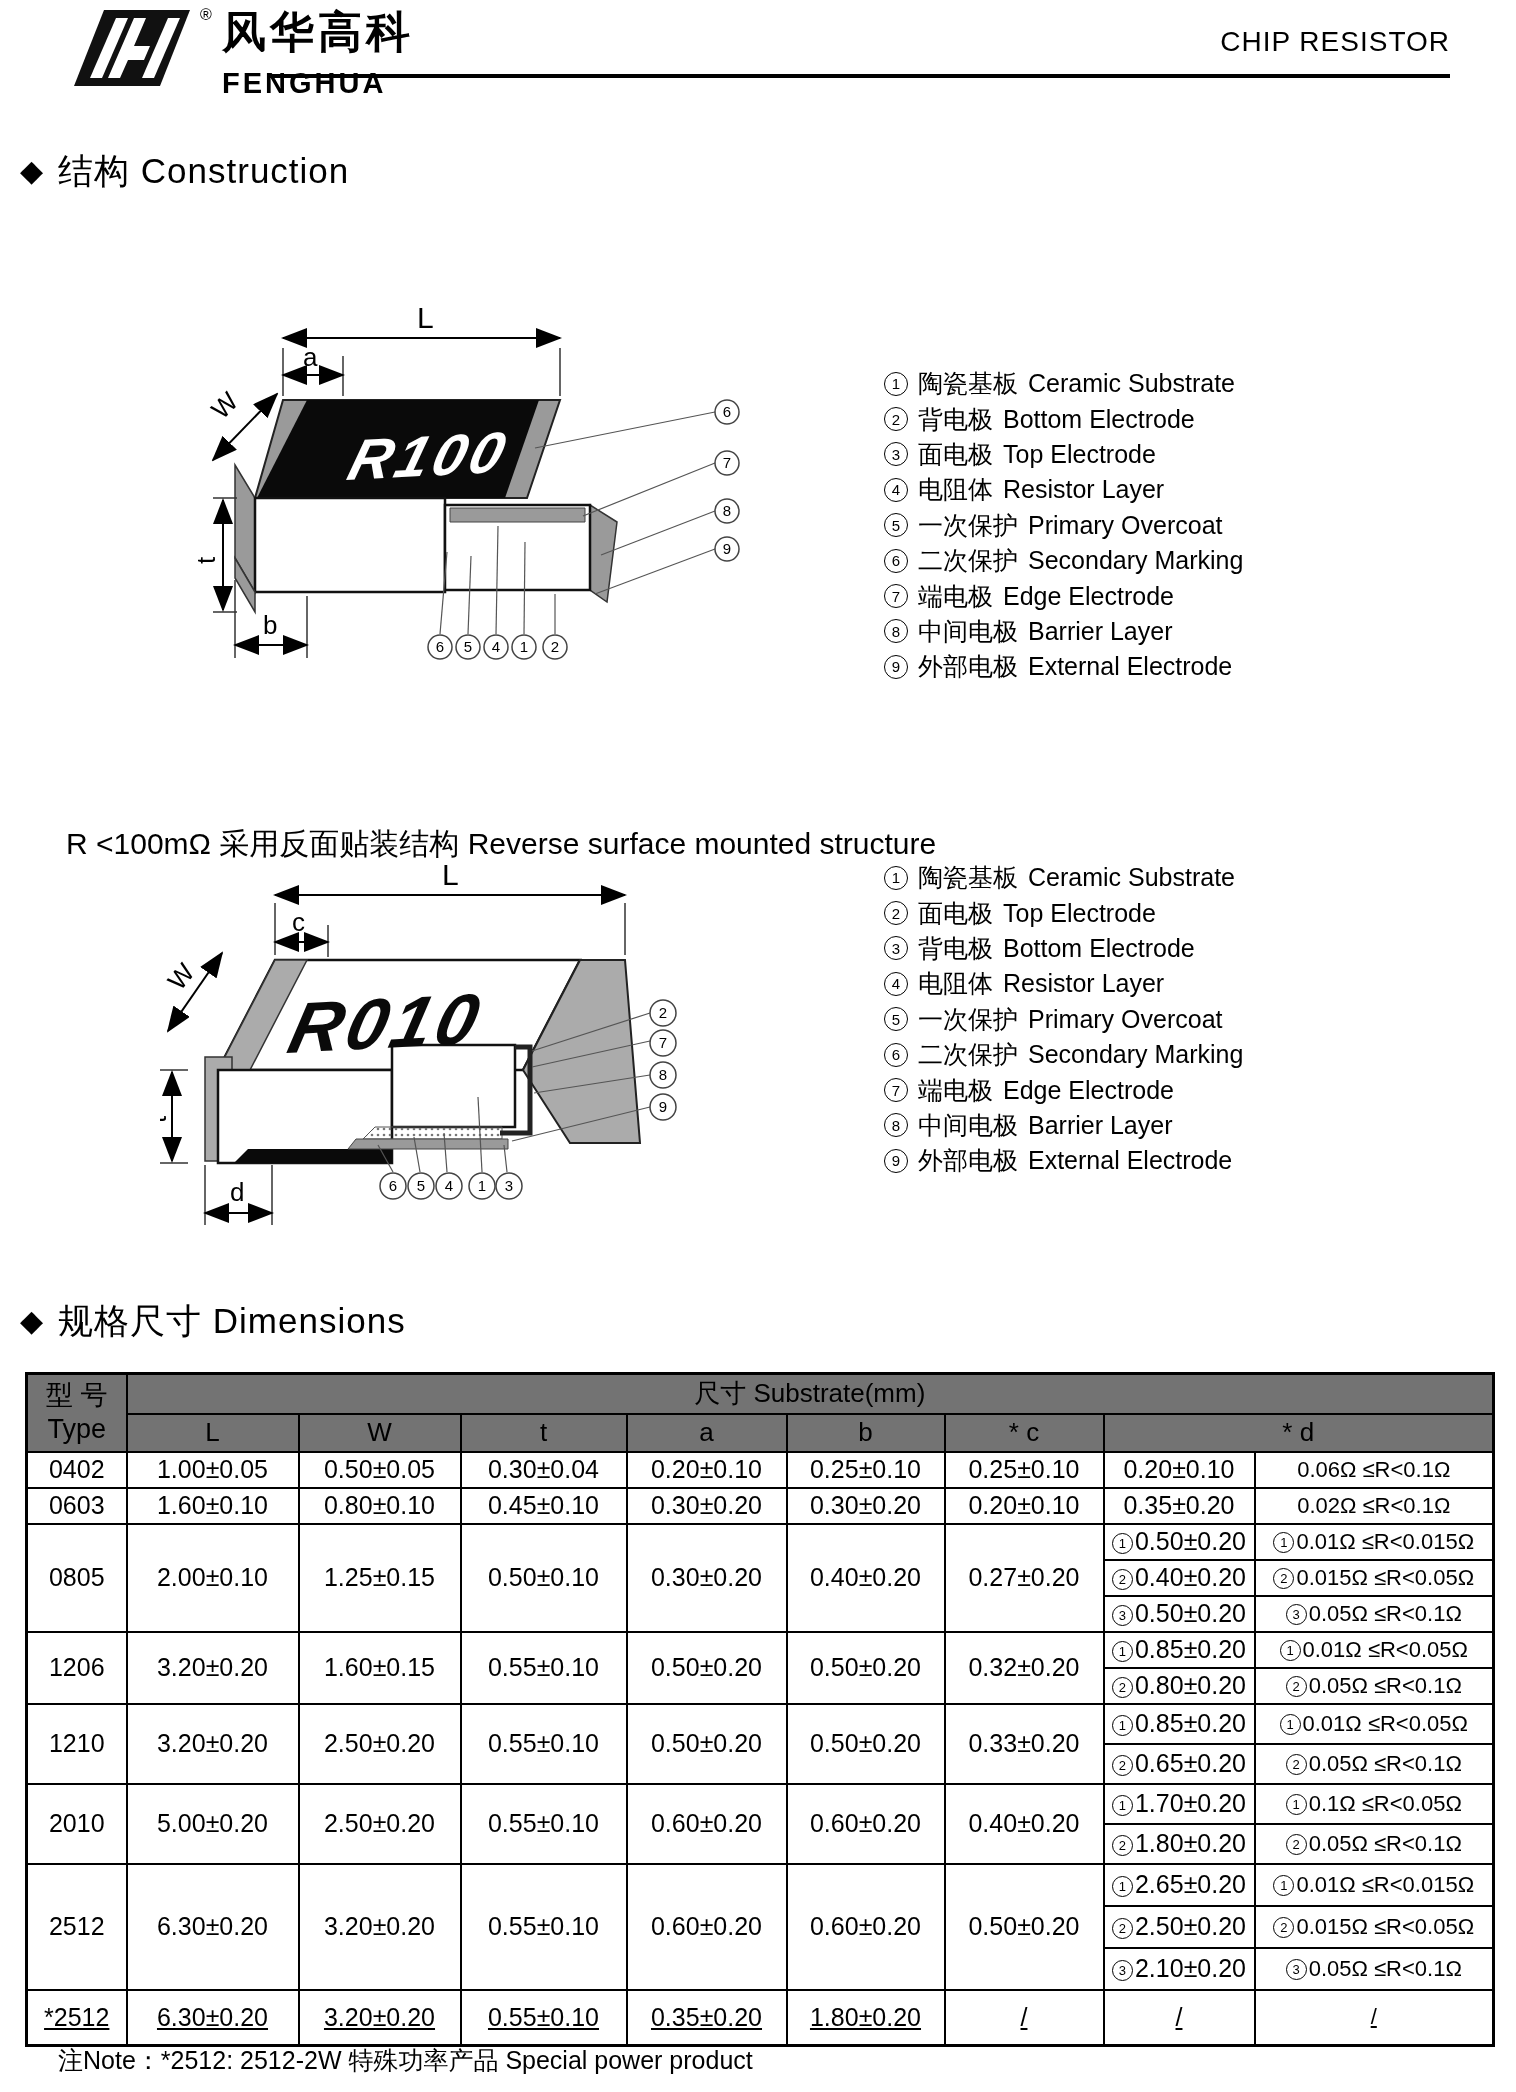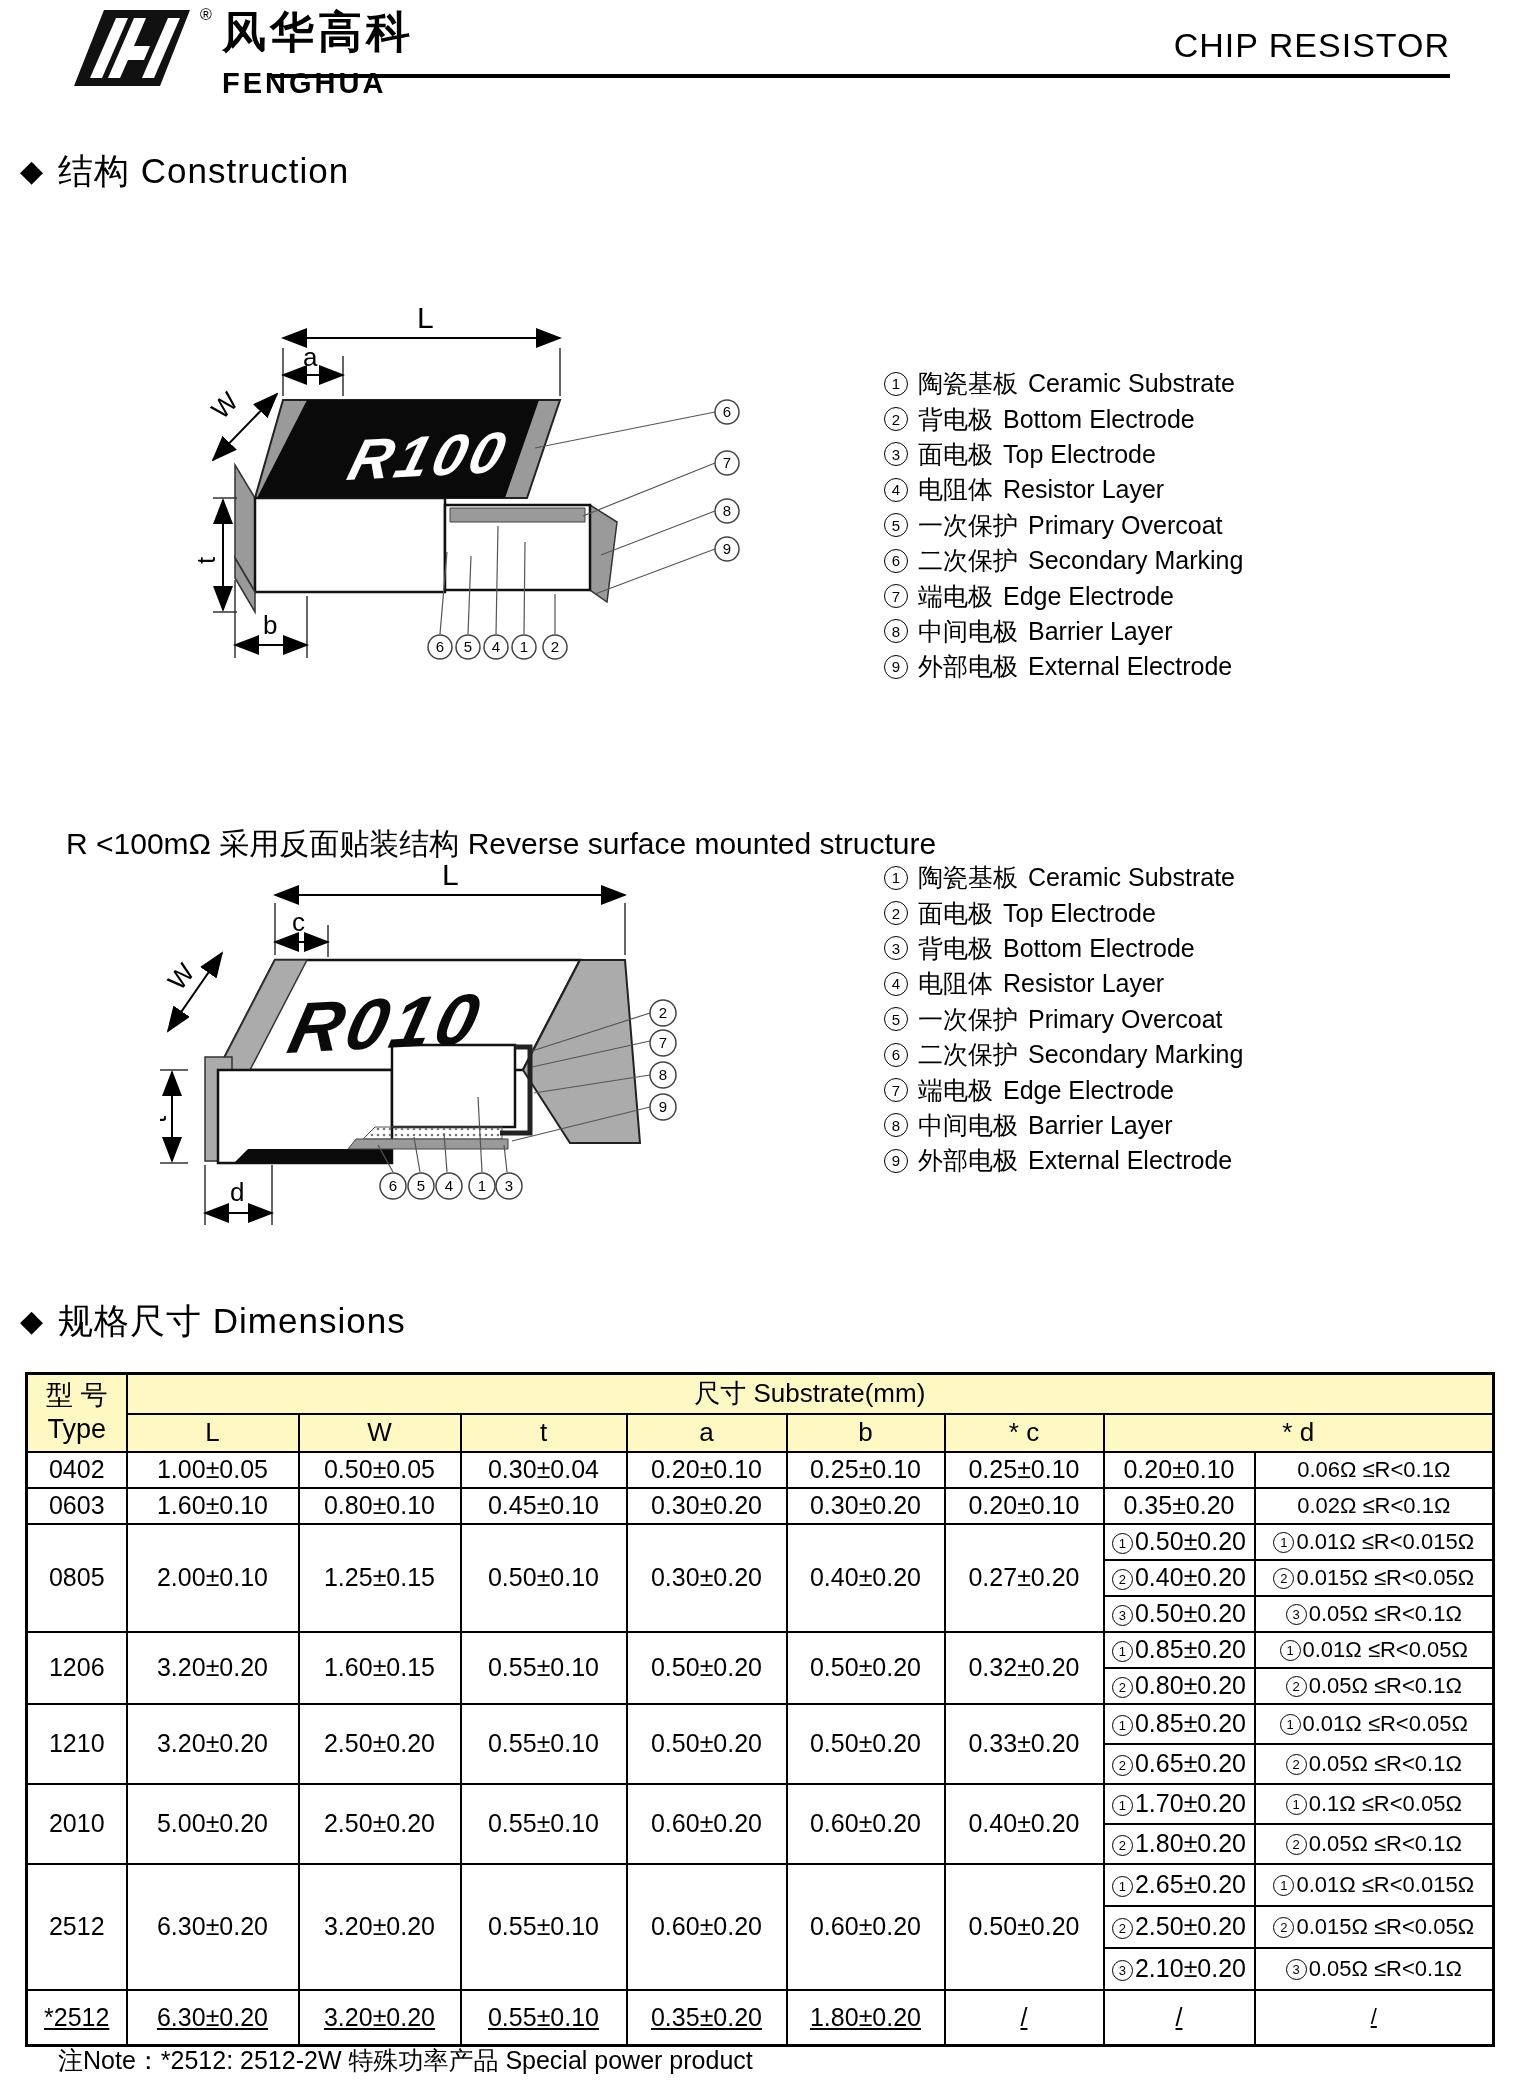--- a/index.html
+++ b/index.html
@@ -5,21 +5,21 @@
   * { margin:0; padding:0; box-sizing:border-box; }
   body { background:#e8e8e8; font-family:"Liberation Sans","DejaVu Sans",sans-serif; color:#000; }
   #page { position:relative; width:1516px; height:2092px; background:#fff; margin:0 auto; overflow:hidden; }
 
   
   .logo-mark { position:absolute; left:74px; top:8px; }
   .reg { position:absolute; left:200px; top:6px; font-size:16px; }
   .brand { position:absolute; left:222px; top:10px; }
   .brand-cn { font-size:44px; font-weight:bold; letter-spacing:4px; line-height:1.0; }
   .brand-en { font-size:29px; font-weight:bold; letter-spacing:3px; line-height:1.0; margin-top:15px; }
-  .doc-title { position:absolute; right:66px; top:26px; font-size:34px; letter-spacing:1px; }
+  .doc-title { position:absolute; right:66px; top:26px; font-size:28px; letter-spacing:1px; }
   .header-rule { position:absolute; left:270px; top:74px; width:1180px; height:4px; background:#000; }
 
   .sec-title { position:absolute; font-size:35px; letter-spacing:1px; }
   .sec-title .diamond { font-size:30px; margin-right:14px; position:relative; top:-2px; }
   #sec1 { left:20px; top:148px; }
   #sec2 { left:20px; top:1298px; }
 
   .subtitle { position:absolute; left:66px; font-size:30px; }
   #sub1 { top:214px; }
   #sub2 { top:800px;margin-top:24px; }
@@ -36,21 +36,21 @@
   .legend li { height:35.4px; display:flex; align-items:center; font-size:25px; white-space:nowrap; }
   .legend .cn { margin:0 10px 0 10px; }
   .circ { display:inline-flex; width:24px; height:24px; border:1.5px solid #000; border-radius:50%;
           align-items:center; justify-content:center; font-size:15px; flex:0 0 auto; line-height:1; }
 
   
   #dims-table-wrap { position:absolute; left:25px; top:1372px; }
   table { border-collapse:collapse; table-layout:fixed; }
   th, td { border:2px solid #000; text-align:center; vertical-align:middle; padding:0; font-weight:normal; }
   table { border:3px solid #000; }
-  th { background:#fef9c3; font-size:26px; }
+  th { background:#737373; font-size:26px; }
   .type-head { font-size:27px; line-height:1.25; }
   td { font-size:25px; background:#fff; }
   td.dcond { font-size:22px; }
   td .circ { width:21px; height:21px; font-size:13px; border-width:1.2px; margin-right:2px; position:relative; top:-2px; }
   tr.h1 { height:40px; } tr.h2 { height:38px; }
   tr.r36 { height:36px; } tr.r40 { height:40px; } tr.r42 { height:42px; } tr.r44 { height:56px;text-decoration:underline; }
 
   .note { position:absolute; left:30px; top:2044px; font-size:25px;margin-left:28px; }
 </style>
 </head>

